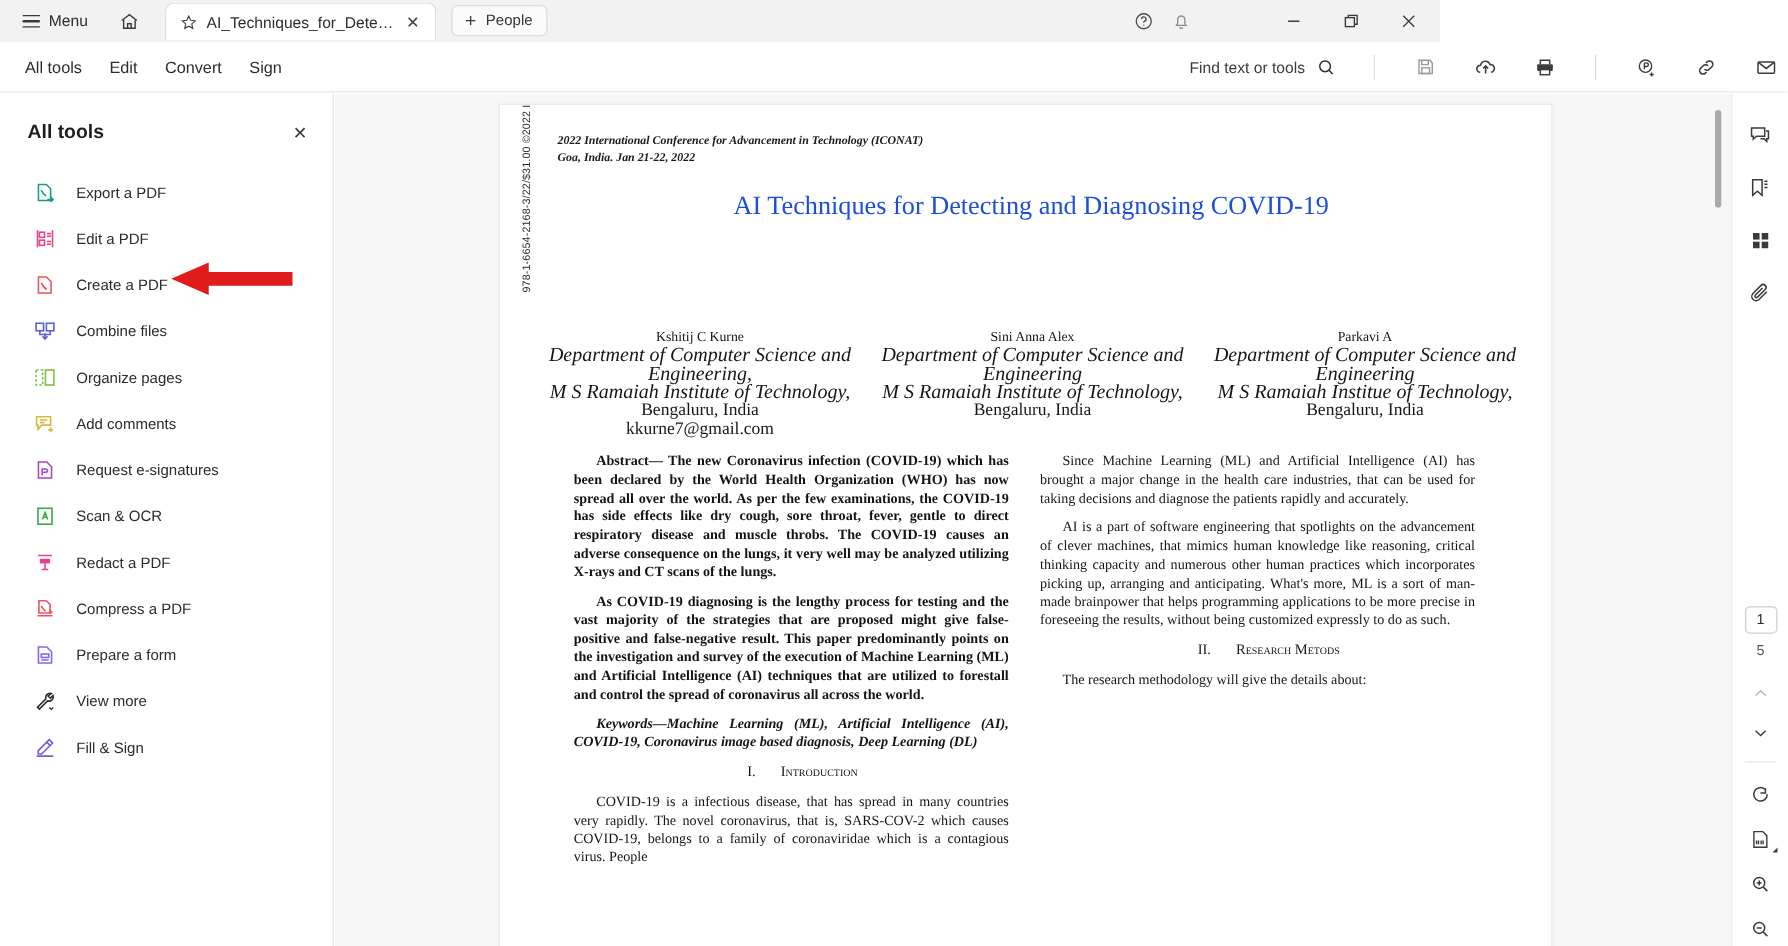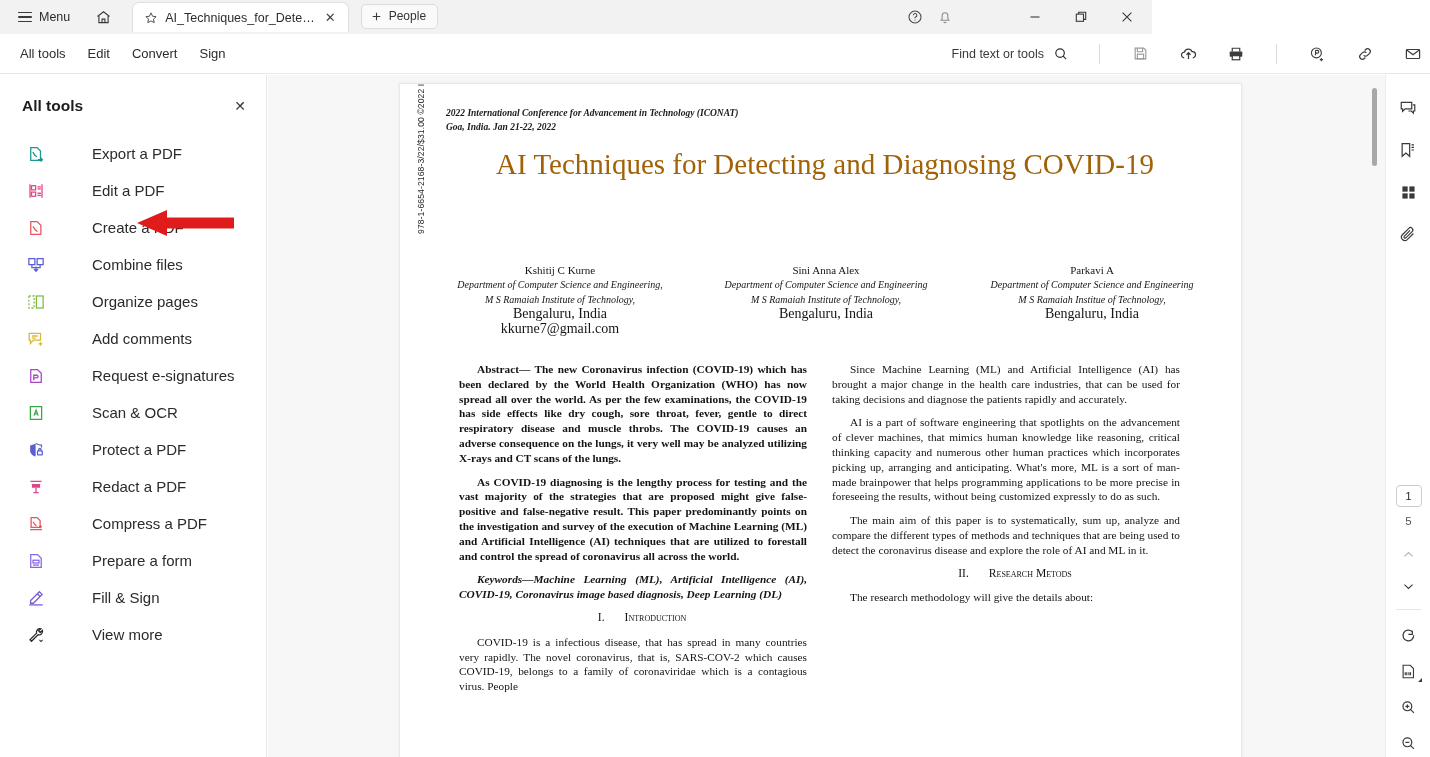--- a/index.html
+++ b/index.html
@@ -103,21 +103,21 @@
     margin-left: auto; width: 24px; height: 24px; border-radius: 4px;
     display: flex; align-items: center; justify-content: center;
     font-size: 14px; color: #3a3a3a; cursor: pointer;
   }
   .tool-list { padding-top: 6px; }
   .tool-item {
     display: flex; align-items: center; gap: 16px;
     height: 37px; padding-left: 26px; cursor: pointer;
   }
   .tool-ico { width: 19px; height: 19px; flex: 0 0 19px; display: flex; align-items: center; justify-content: center; }
-  .tool-label { font-size: 15px; color: #2b2b2b; margin-left: 31px; }
+  .tool-label { font-size: 12px; color: #2b2b2b; }
 
   
   .red-arrow { position: absolute; left: 137px; top: 131px; pointer-events: none; }
 
   
   .annotbar {
     position: absolute; left: 281px; top: 86px; width: 34px;
     background: #ffffff; border: 1px solid #e2e2e2; border-radius: 6px;
     box-shadow: 0 1px 4px rgba(0,0,0,.10);
     padding: 4px 0 6px 0;
@@ -156,30 +156,30 @@
   }
 
   .doc-head {
     position: absolute; left: 46px; top: 22px;
     font-family: "Liberation Serif", serif; font-style: italic; font-weight: bold;
     font-size: 9.5px; line-height: 14px; color: #1a1a1a;
   }
   .doc-title {
     position: absolute; left: 60px; top: 62px; width: 730px;
     text-align: center;
-    font-family: "Liberation Serif", serif; font-size: 29px; line-height: 37px; color: #a16207;
+    font-family: "Liberation Serif", serif; font-size: 21px; line-height: 37px; color: #1d4ed8;
   }
   .authors {
     position: absolute; left: 36px; top: 180px; width: 780px;
     display: flex; justify-content: space-between;
     font-family: "Liberation Serif", serif;
   }
   .author { width: 248px; text-align: center; }
   .au-name { font-size: 11px; color: #151515; margin-bottom: 2px; }
-  .au-line { font-size: 10px; font-style: italic; color: #151515; line-height: 14.7px; }
+  .au-line { font-size: 16px; font-style: italic; color: #151515; line-height: 14.7px; }
   .au-plain { font-size: 14px; color: #151515; line-height: 14.7px; }
 
   .col {
     position: absolute; top: 278px; width: 348px;
     font-family: "Liberation Serif", serif;
     font-size: 11.3px; line-height: 14.8px; color: #141414;
     text-align: justify;
   }
   .col.left { left: 59px; }
   .col.right { left: 432px; }
@@ -445,31 +445,20 @@
       <div class="tool-item">
         <span class="tool-ico">
           <svg width="18" height="18" viewBox="0 0 24 24" fill="none" stroke="#39a845" stroke-width="1.7">
               <rect x="4.5" y="3.5" width="15" height="17"></rect>
               <path d="M9.3 15.5l2.8-7.4 2.8 7.4M10.3 13.1h3.7"></path>
             </svg>
         </span>
         <span class="tool-label">Scan &amp; OCR</span>
       </div>
 
-      <div class="tool-item">
-        <span class="tool-ico">
-          <svg width="18" height="18" viewBox="0 0 24 24" fill="none" stroke="#5b5fd6" stroke-width="1.7">
-              <path d="M11.5 3.3C8.5 5 6 5.6 4.2 5.6v7c0 4.3 3.6 7 7.3 8.2z" fill="#5b5fd6" stroke="none"></path>
-              <path d="M12 3.3c3 1.7 5.5 2.3 7.3 2.3v3"></path>
-              <rect x="14" y="13.2" width="6.4" height="5.4" rx=".8"></rect>
-              <path d="M15.6 13.2v-1.6a1.6 1.6 0 0 1 3.2 0v1.6"></path>
-            </svg>
-        </span>
-        <span class="tool-label">Protect a PDF</span>
-      </div>
 
       <div class="tool-item">
         <span class="tool-ico">
           <svg width="18" height="18" viewBox="0 0 24 24" fill="none" stroke="#e2448c" stroke-width="1.7">
               <path d="M4.5 4.5h15"></path>
               <rect x="6.5" y="8" width="11" height="5" fill="#e2448c" stroke="none"></rect>
               <path d="M12 13v6.5M8.5 19.5h7"></path>
             </svg>
         </span>
         <span class="tool-label">Redact a PDF</span>
@@ -493,37 +482,37 @@
               <path d="M5 3.5h9L19 8.5v12H5z"></path>
               <rect x="8" y="11" width="8" height="3.6"></rect>
               <path d="M8 17.4h8"></path>
             </svg>
         </span>
         <span class="tool-label">Prepare a form</span>
       </div>
 
       <div class="tool-item">
         <span class="tool-ico">
+          <svg width="18" height="18" viewBox="0 0 24 24" fill="none" stroke="#2b2b2b" stroke-width="1.7">
+              <path d="M18.6 3.8a4.6 4.6 0 0 0-5.8 5.8L4 18.4l2 2 8.8-8.8a4.6 4.6 0 0 0 5.8-5.8l-2.9 2.9-2.3-2.3z"></path>
+              <path d="M16.6 18.6l2.1 2.1 2.1-2.1" stroke-width="1.4"></path>
+            </svg>
+        </span>
+        <span class="tool-label">View more</span>
+      </div>
+
+      <div class="tool-item">
+        <span class="tool-ico">
           <svg width="18" height="18" viewBox="0 0 24 24" fill="none" stroke="#7a5ad6" stroke-width="1.7">
               <path d="M16.5 3.6l3.6 3.6L8.4 19H4.8v-3.6z"></path>
               <path d="M13.8 6.3l3.6 3.6"></path>
               <path d="M3 21.2h18"></path>
             </svg>
         </span>
         <span class="tool-label">Fill &amp; Sign</span>
-      </div>
-
-      <div class="tool-item">
-        <span class="tool-ico">
-          <svg width="18" height="18" viewBox="0 0 24 24" fill="none" stroke="#2b2b2b" stroke-width="1.7">
-              <path d="M18.6 3.8a4.6 4.6 0 0 0-5.8 5.8L4 18.4l2 2 8.8-8.8a4.6 4.6 0 0 0 5.8-5.8l-2.9 2.9-2.3-2.3z"></path>
-              <path d="M16.6 18.6l2.1 2.1 2.1-2.1" stroke-width="1.4"></path>
-            </svg>
-        </span>
-        <span class="tool-label">View more</span>
       </div>
 
     </div>
 
     <svg class="red-arrow" width="98" height="34" viewBox="0 0 98 34">
       <polygon points="0,17 30,4 30,11.5 97,11.5 97,22.5 30,22.5 30,30" fill="#e01b1b"></polygon>
     </svg>
   </div>
 
   <div class="annotbar">
@@ -617,21 +606,20 @@
         <p class="italbold">Keywords—Machine Learning (ML), Artificial Intelligence (AI), COVID-19, Coronavirus image based diagnosis, Deep Learning (DL)</p>
         <p class="sec-head">
           <span class="num">I.</span><span>Introduction</span>
         </p>
         <p>COVID-19 is a infectious disease, that has spread in many countries very rapidly. The novel coronavirus, that is, SARS-COV-2 which causes COVID-19, belongs to a family of coronaviridae which is a contagious virus. People</p>
       </div>
 
       <div class="col right">
         <p>Since Machine Learning (ML) and Artificial Intelligence (AI) has brought a major change in the health care industries, that can be used for taking decisions and diagnose the patients rapidly and accurately.</p>
         <p>AI is a part of software engineering that spotlights on the advancement of clever machines, that mimics human knowledge like reasoning, critical thinking capacity and numerous other human practices which incorporates picking up, arranging and anticipating. What's more, ML is a sort of man-made brainpower that helps programming applications to be more precise in foreseeing the results, without being customized expressly to do as such.</p>
-        <p>The main aim of this paper is to systematically, sum up, analyze and compare the different types of methods and techniques that are being used to detect the coronavirus disease and explore the role of AI and ML in it.</p>
         <p class="sec-head">
           <span class="num">II.</span><span>Research Metods</span>
         </p>
         <p>The research methodology will give the details about:</p>
       </div>
 
     </div>
 
     <div class="vscroll">
       <div class="vthumb"></div>

